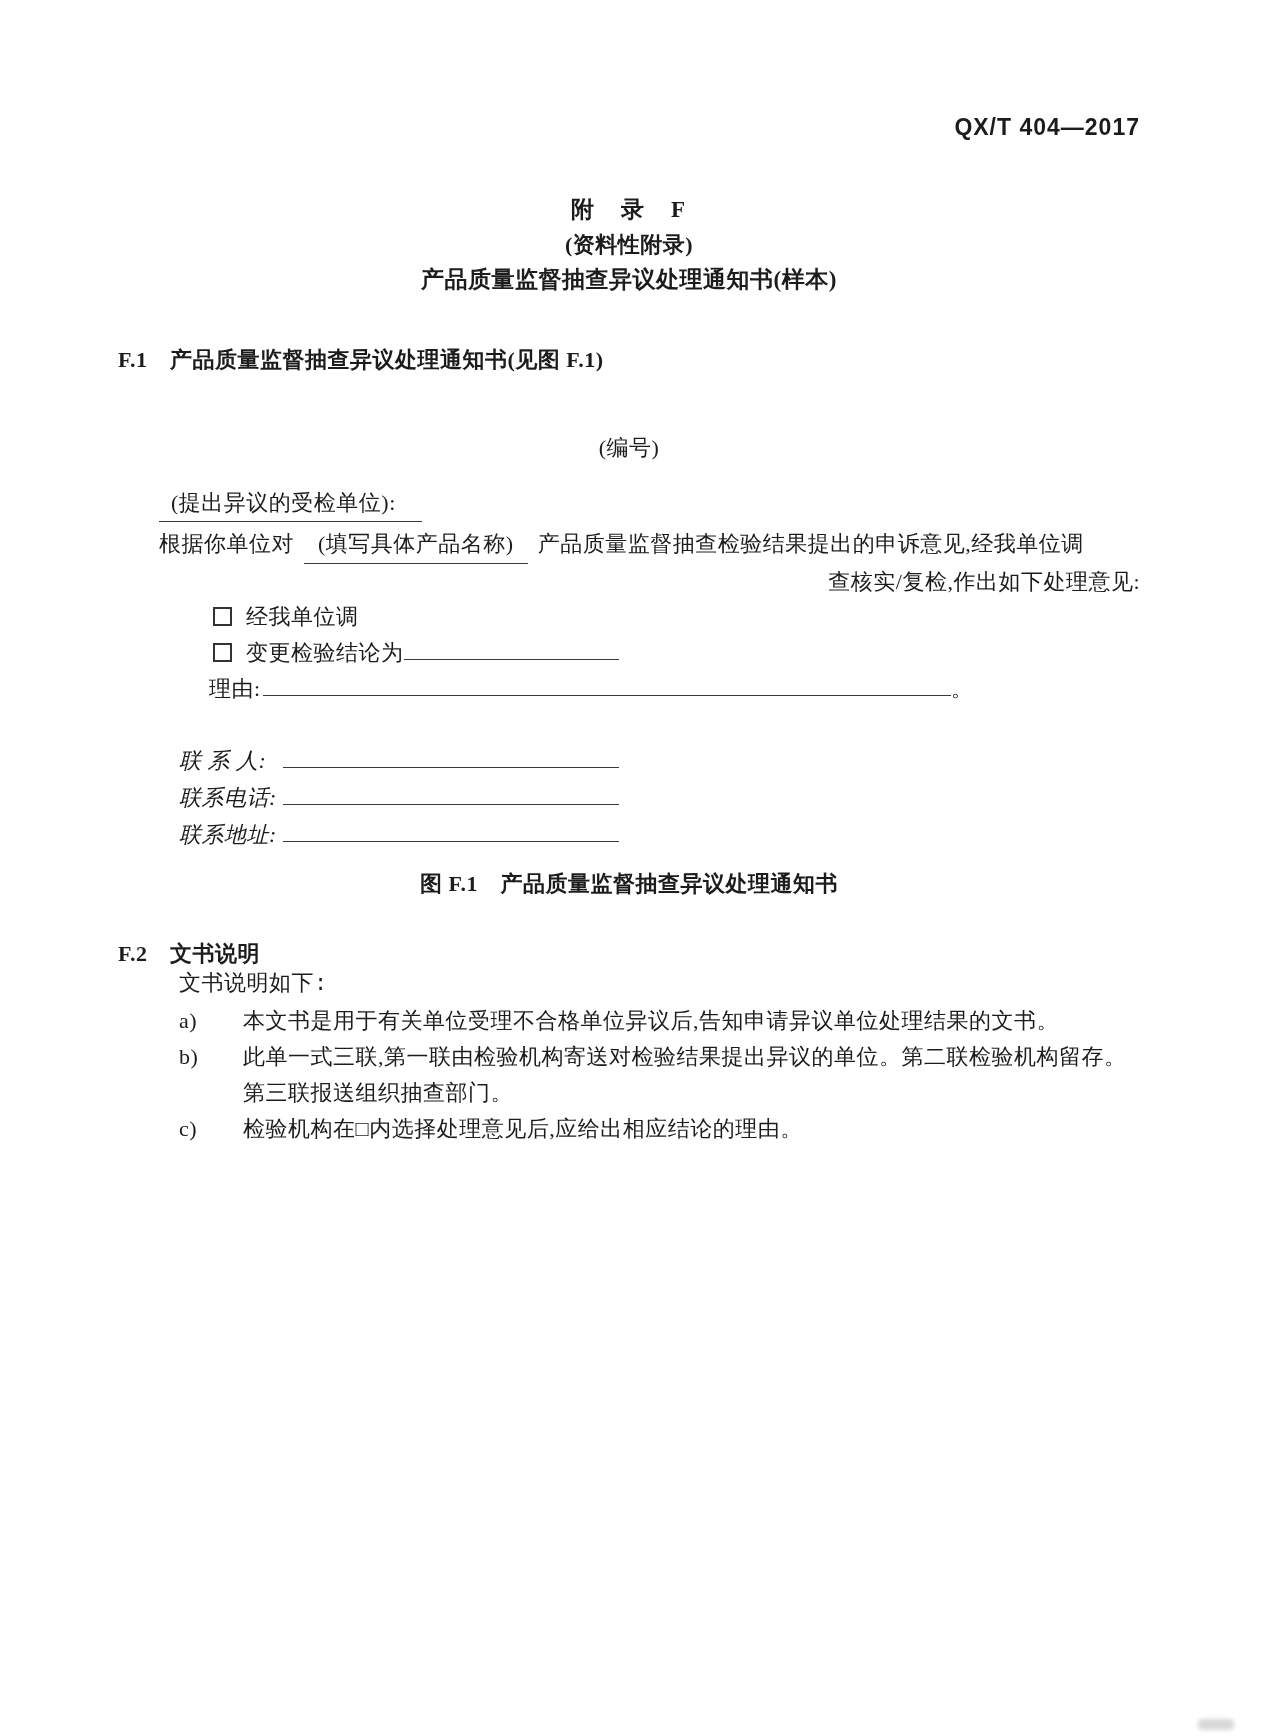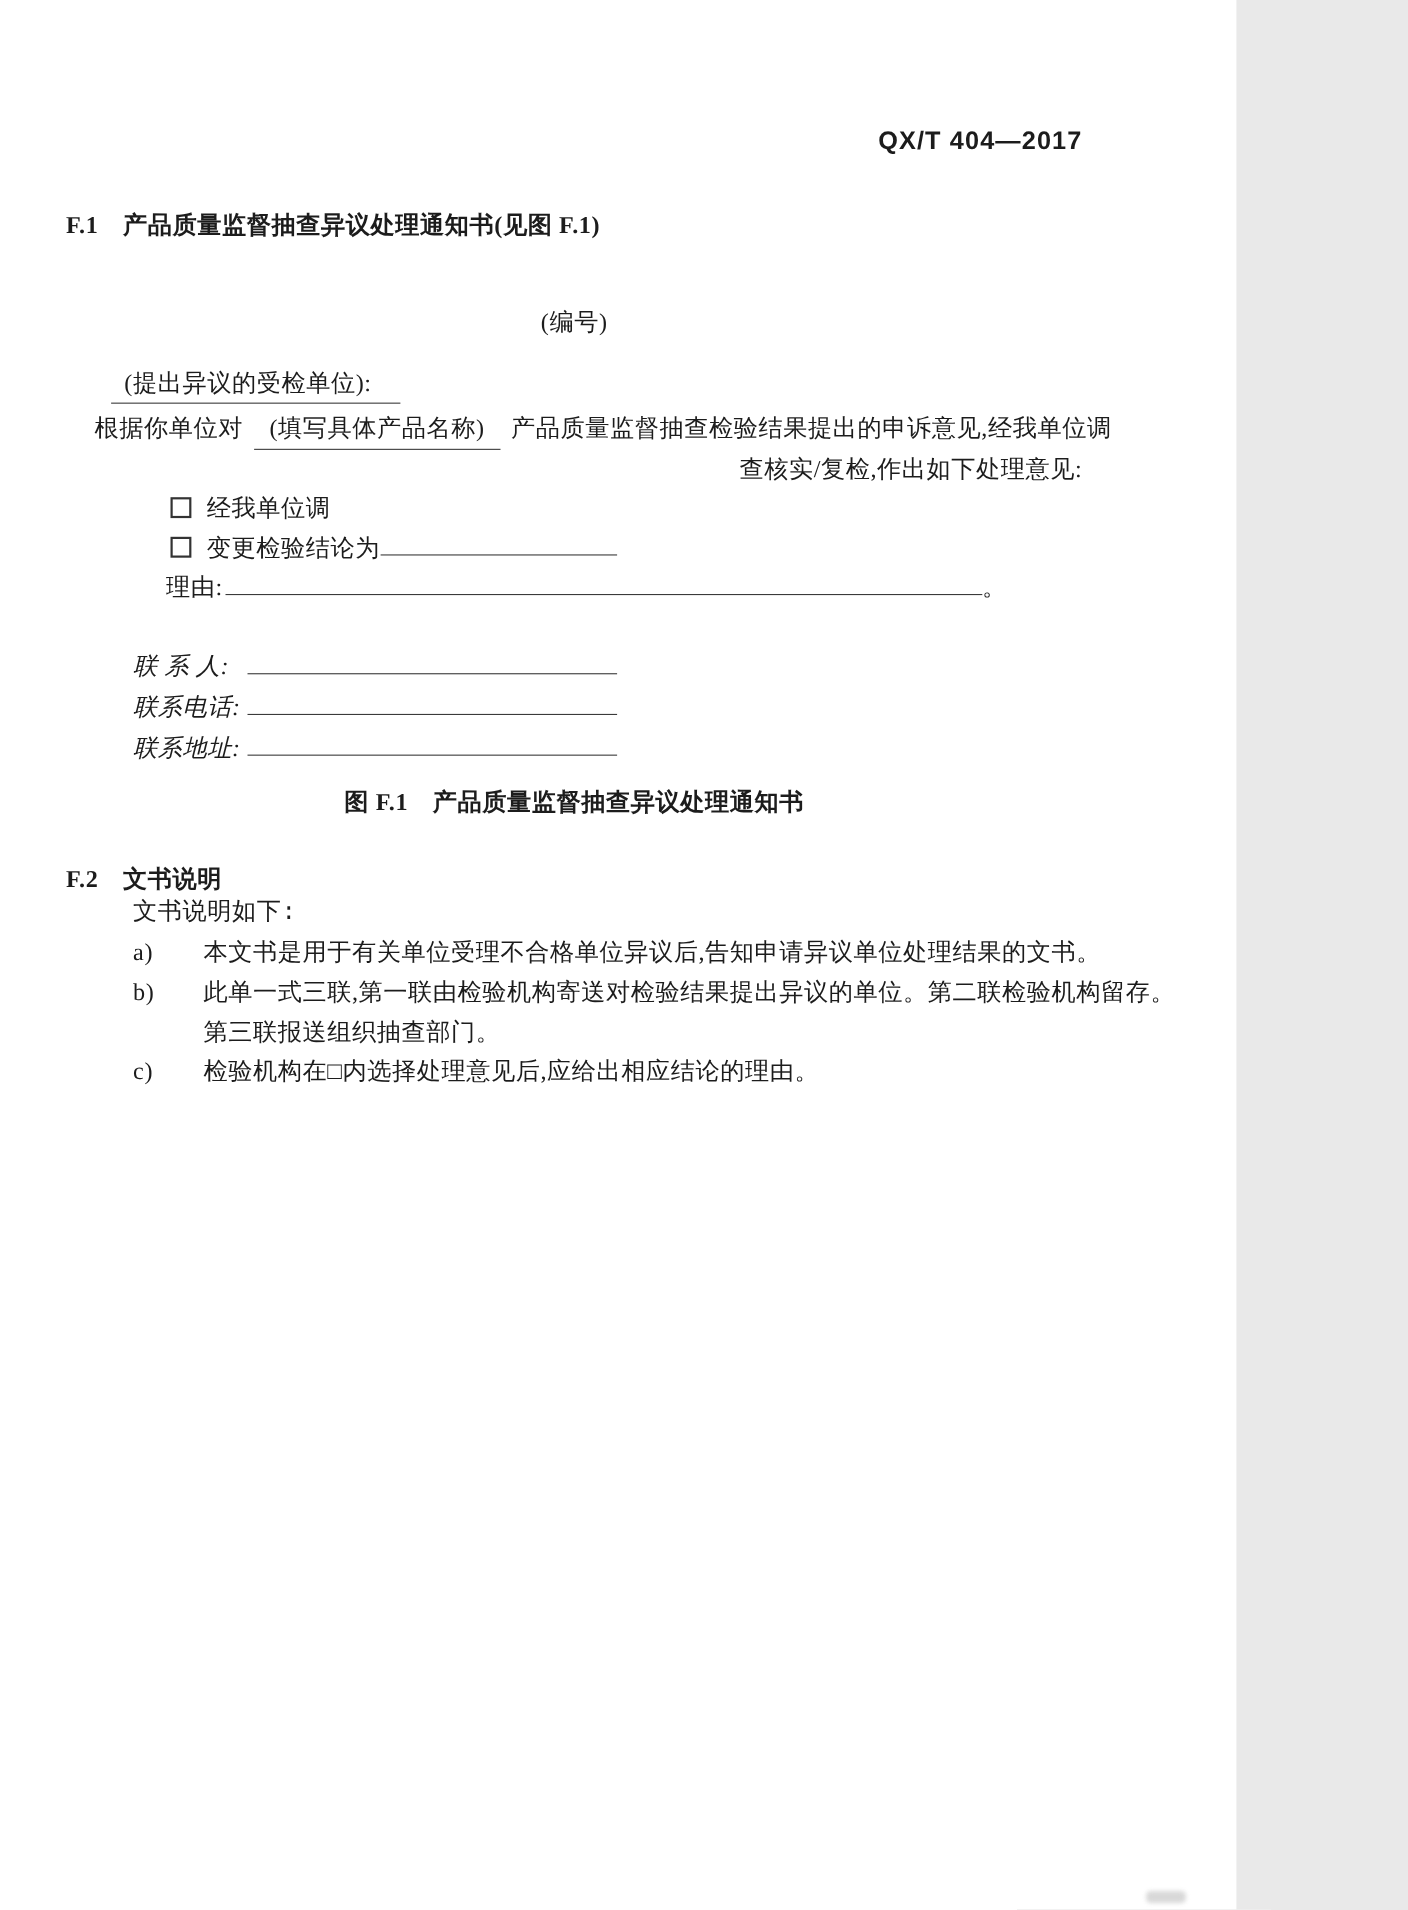--- a/index.html
+++ b/index.html
@@ -1,41 +1,41 @@
 <!DOCTYPE html>
 <html><head>
 <meta charset="utf-8">
 <style>
   * { margin:0; padding:0; box-sizing:border-box; }
   html,body { background:#e9e9e9; }
   .page {
     position:relative;
-    width:1124px; height:1736px;
+    width:1280px; height:1736px;
     background:#ffffff;
     color:#1c1c1c;
     font-family:"Liberation Serif","DejaVu Serif",serif;
     font-size:22px;
     letter-spacing:0.5px;
-    padding:112px 140px 0 60px;
+    padding:112px 140px 0 118px;
     overflow:hidden;
   }
   .bold { font-weight:bold; }
   .header-code { text-align:right; font-weight:bold; font-size:23px; line-height:30px;
                  font-family:"Liberation Sans","DejaVu Sans",sans-serif; letter-spacing:1px; }
   .title-block { margin-top:50px; text-align:center; }
   .title-block div { line-height:35px; }
   .t1 { font-size:23px; letter-spacing:2px; }
   .t3 { font-size:23px; }
   .h-f1 { margin-top:48px; font-weight:bold; line-height:30px; }
   .number { margin-top:58px; text-align:center; line-height:30px; }
   .u { border-bottom:1.5px solid #3a3a3a; }
   .addressee { margin-top:24px; line-height:32px; }
   .addr { display:inline-block; margin-left:41px; padding:0 26px 2px 12px; }
   .para-line1 { margin-top:4px; line-height:35px; white-space:nowrap; }
-  .para-line1 .lead { margin-left:26px; }
+  .para-line1 .lead { margin-left:41px; }
   .blank { display:inline-block; padding:0 14px 2px 14px; margin:0 4px; }
   .para-line2 { line-height:35px; white-space:nowrap;text-align:right; }
   .option { margin-left:95px; line-height:35px; }
   .cb { display:inline-block; width:19px; height:19px; border:2px solid #333;
         vertical-align:-2px; margin-right:14px; background:#fff; }
   .opt2line { display:inline-block; width:215px; height:26px; }
   .reason { margin-left:91px; line-height:35px; }
   .reasonline { display:inline-block; width:688px; height:26px; margin-left:2px; }
   .contacts { margin-top:36px; margin-left:61px;font-style:italic; }
   .contact-row { line-height:36px; }
@@ -54,20 +54,25 @@
   .artifact { position:absolute; right:46px; bottom:6px; width:36px; height:11px;
               background:#cfcfcf; border-radius:4px; filter:blur(2px); opacity:0.8; }
 </style>
 </head>
 <body>
 
 <div class="page">
 
   <div class="header-code">QX/T 404—2017</div>
 
+  <div class="title-block">
+    <div class="t1 bold">附　录　F</div>
+    <div class="t2 bold">(资料性附录)</div>
+    <div class="t3 bold">产品质量监督抽查异议处理通知书(样本)</div>
+  </div>
 
   <div class="h-f1">F.1　产品质量监督抽查异议处理通知书(见图 F.1)</div>
 
   <div>
     <div class="number">(编号)</div>
 
     <div class="addressee">
       <span class="u addr">(提出异议的受检单位):</span>
     </div>
 

